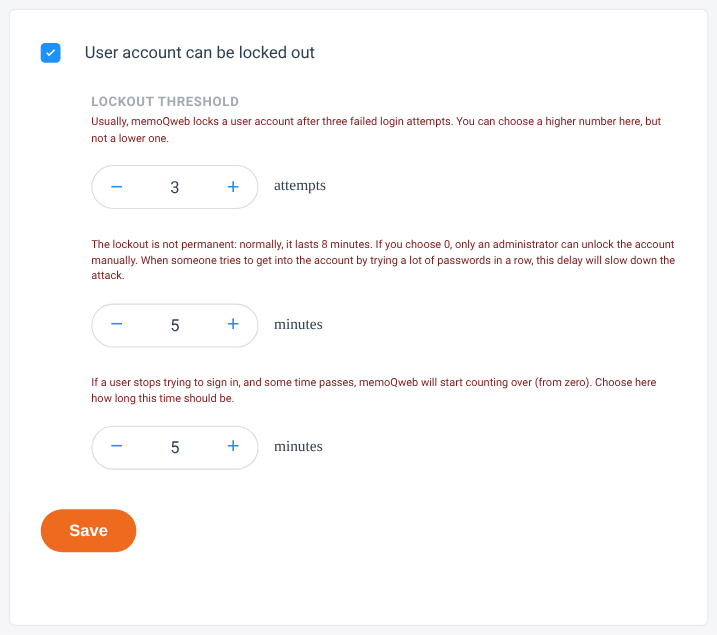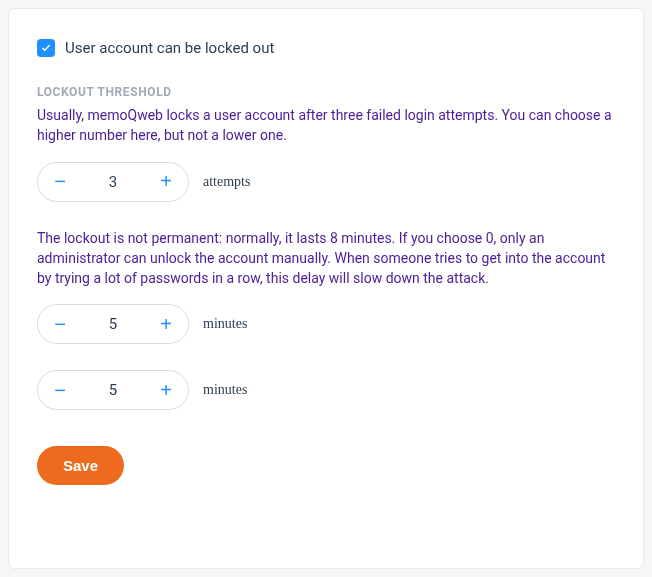--- a/index.html
+++ b/index.html
@@ -14,47 +14,47 @@
       background: #fff;
       border: 1px solid #e8eaed;
       border-radius: 6px;
       padding: 30px 28px;
       width: 636px;
       min-height: 561px;
     }
     .toggle-row {
       display: flex;
       align-items: flex-start;
-      gap: 10px;
+      gap: 22px;
       margin-bottom: 28px;
     }
     .checkbox {
       width: 18px;
       height: 18px;
       background: #1e90ff;
       border-radius: 4px;
       display: flex;
       align-items: center;
       justify-content: center;
       cursor: pointer;
     }
     .checkbox svg { width: 12px; height: 12px; fill: #fff; }
     .toggle-label { font-size: 15px; color: #2c3e50; }
-    .section { margin-bottom: 26px; }
+    .section { margin-bottom: 26px; margin-left: 46px; }
     .section-heading {
       font-size: 12px;
       font-weight: 700;
       letter-spacing: 0.6px;
       color: #a3a9b5;
       text-transform: uppercase;
       margin-bottom: 6px;
     }
     .section-desc {
-      font-size: 14px;
-      color: #4c1d95;
+      font-size: 10px;
+      color: #7f1d1d;
       line-height: 1.45;
       margin-bottom: 16px;
     }
     .stepper-row {
       display: flex;
       align-items: center;
       gap: 14px;
     }
     .stepper {
       display: flex;
@@ -142,20 +142,21 @@
         <button class="step-btn">
           <span>+</span>
         </button>
       </div>
       <span class="unit">minutes</span>
     </div>
   </div>
 
   
   <div class="section">
+    <div class="section-desc">If a user stops trying to sign in, and some time passes, memoQweb will start counting over (from zero). Choose here how long this time should be.</div>
     <div class="stepper-row">
       <div class="stepper">
         <button class="step-btn">
           <span>−</span>
         </button>
         <span class="step-value">5</span>
         <button class="step-btn">
           <span>+</span>
         </button>
       </div>

